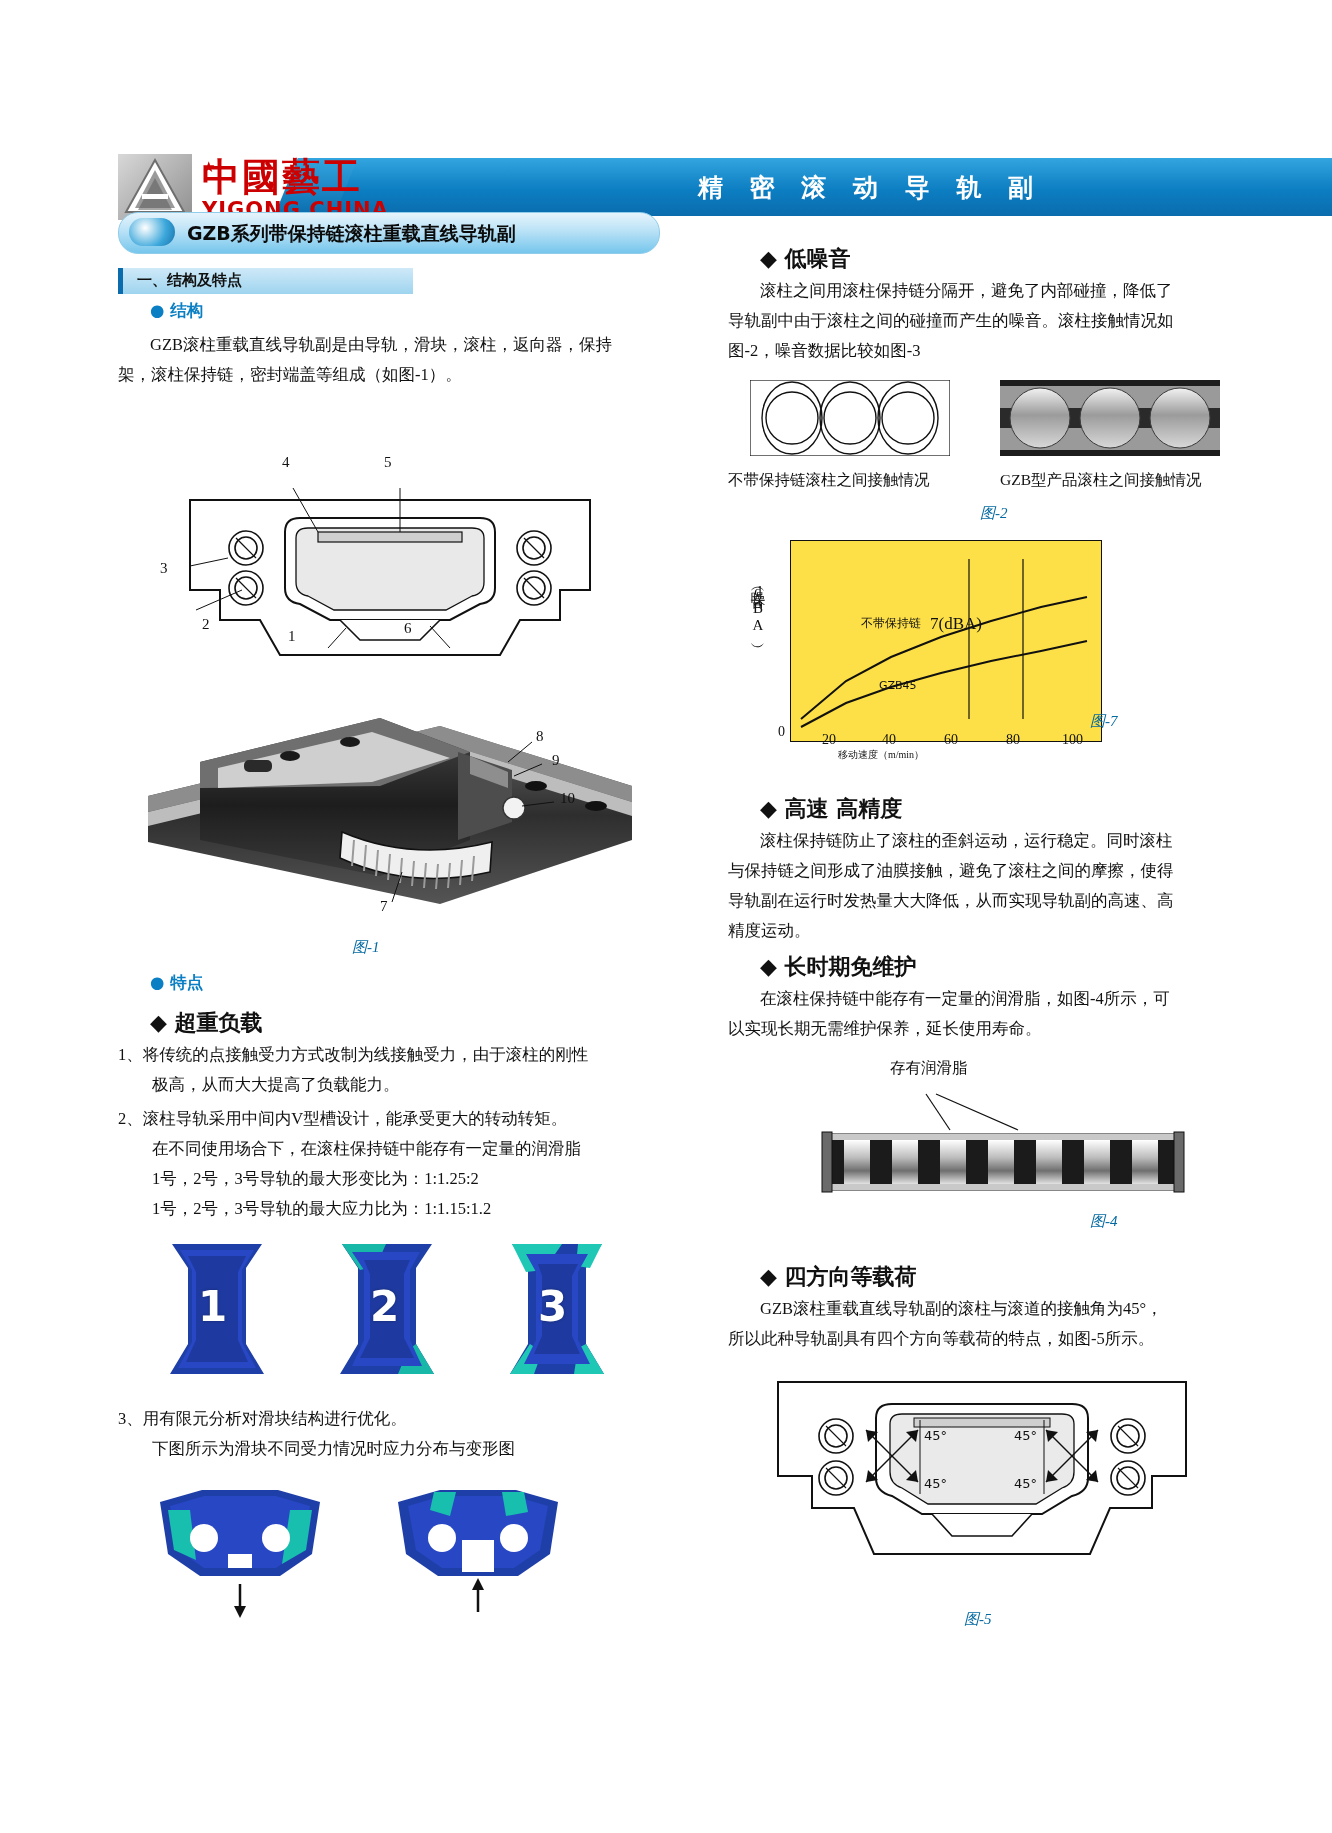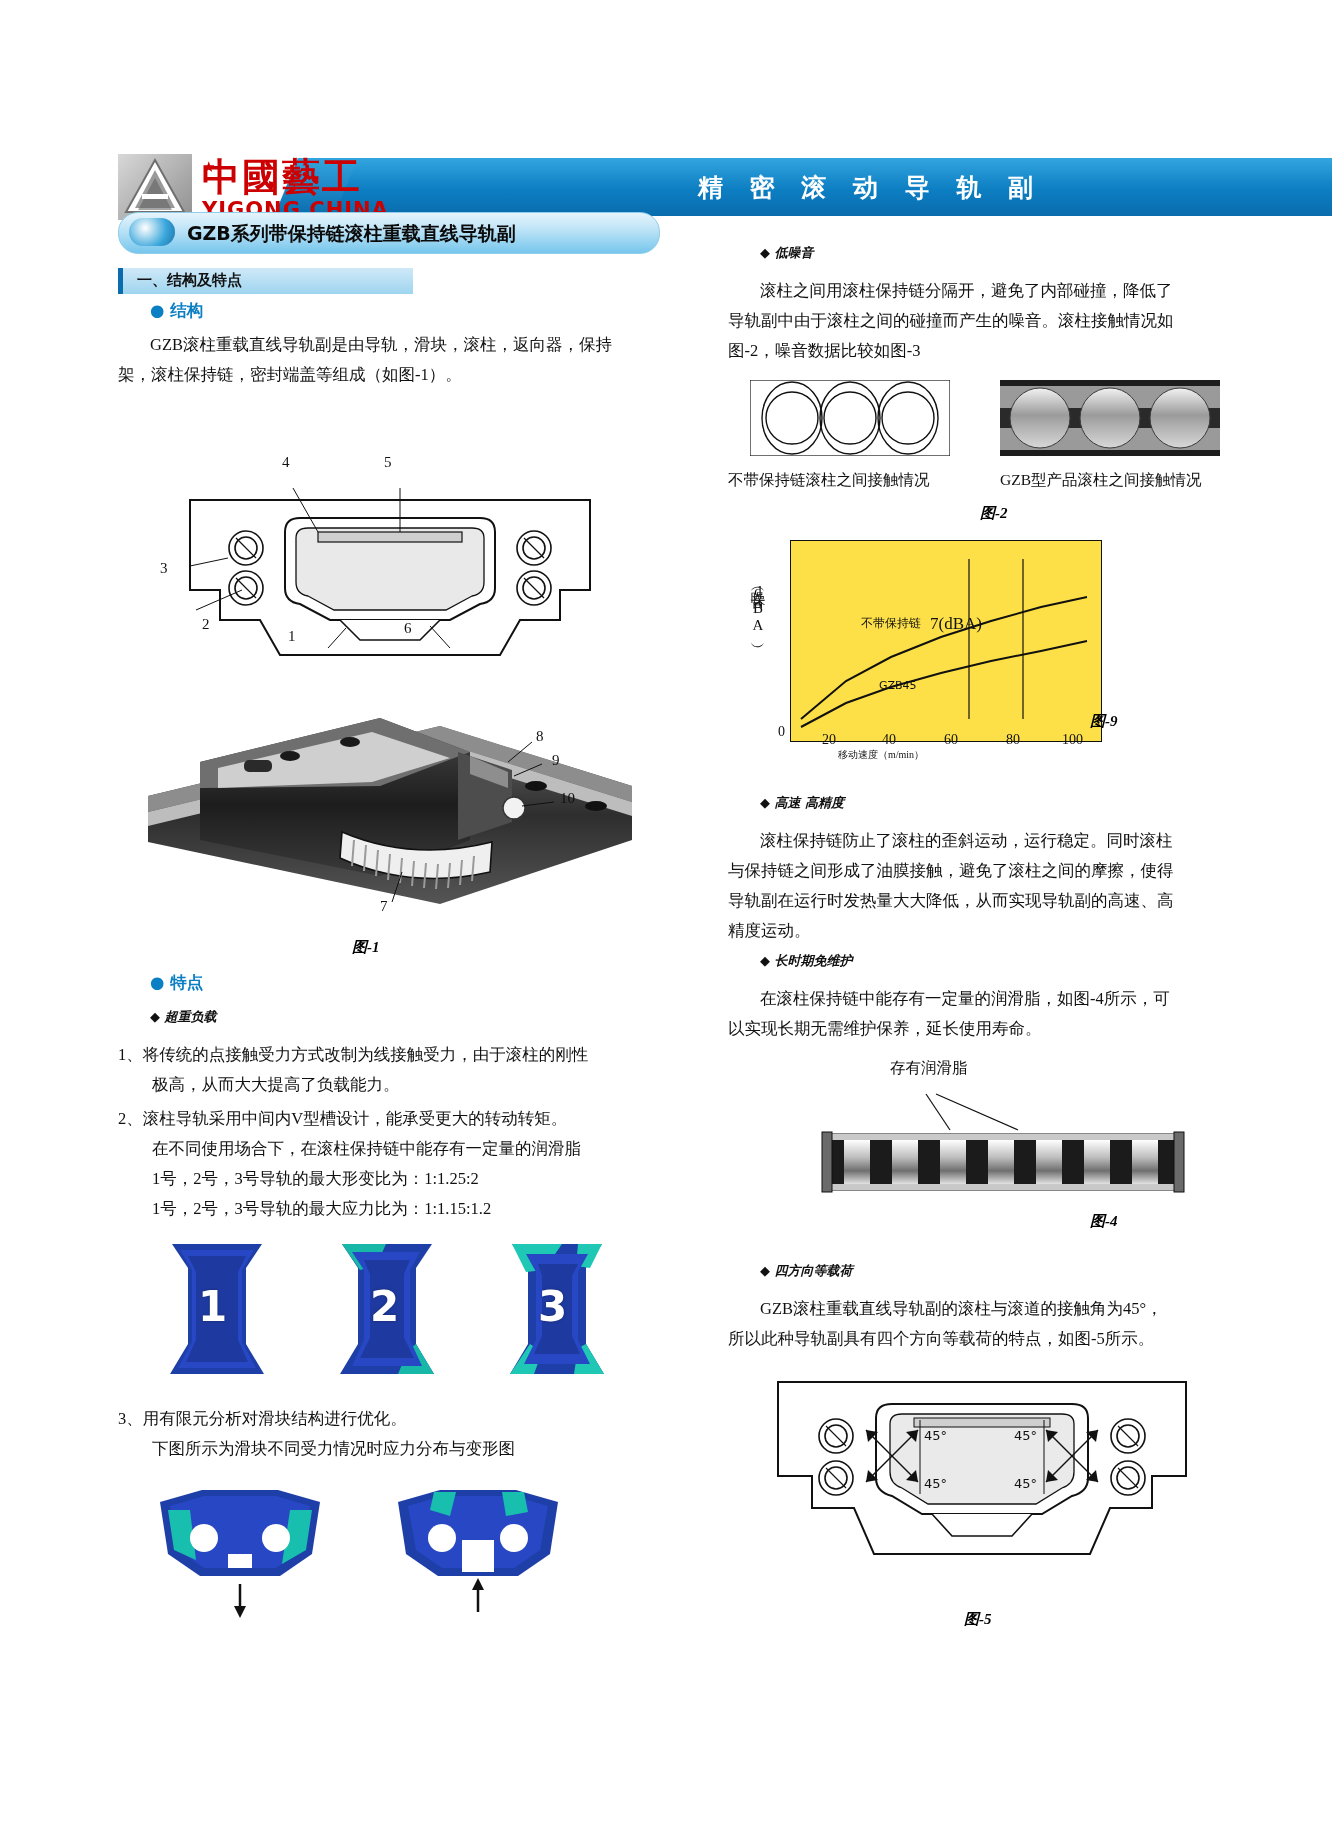--- a/index.html
+++ b/index.html
@@ -80,25 +80,25 @@
   }
 
   
   .t{position:absolute;font-size:16.5px;line-height:30px;color:#111;white-space:nowrap;}
   .bullet-blue{
     position:absolute;font-size:16.5px;color:#0b7fc4;font-weight:bold;
     font-family:"DejaVu Sans","Liberation Sans",sans-serif;
   }
   .bullet-blue b{color:#111;}
   .sub-h{
-    position:absolute;font-size:13px;font-weight:bold;color:#111;
-    font-family:"DejaVu Sans","Liberation Sans",sans-serif;white-space:nowrap;font-style:italic;
+    position:absolute;font-size:22px;font-weight:bold;color:#111;
+    font-family:"DejaVu Sans","Liberation Sans",sans-serif;white-space:nowrap;
   }
   .figlabel{
-    position:absolute;font-size:15px;color:#000000;font-style:italic;font-weight:bold;
+    position:absolute;font-size:15px;color:#0369a1;font-style:italic;font-weight:normal;
   }
   .capt{position:absolute;font-size:15.5px;color:#111;white-space:nowrap;}
 
   
   .fig1{position:absolute;left:150px;top:470px;width:480px;height:200px;}
   .fig-leader{position:absolute;font-size:15px;color:#111;}
 
   
   .fig1b{position:absolute;left:140px;top:690px;width:500px;height:250px;}
 
@@ -399,21 +399,21 @@
   </div>
   <div class="chart-ylab">噪音（dBA）</div>
   <div class="chart-xlab">移动速度（m/min）</div>
   <div class="tick" style="left:778px;top:724px;">0</div>
   <div class="tick" style="left:822px;top:732px;">20</div>
   <div class="tick" style="left:882px;top:732px;">40</div>
   <div class="tick" style="left:944px;top:732px;">60</div>
   <div class="tick" style="left:1006px;top:732px;">80</div>
   <div class="tick" style="left:1062px;top:732px;">100</div>
   <div style="position:absolute;left:930px;top:614px;font-size:17px;">7(dBA)</div>
-  <div class="figlabel" style="left:1090px;top:712px;">图-9</div>
+  <div class="figlabel" style="left:1090px;top:712px;">图-7</div>
 
   <div class="sub-h" style="left:760px;top:794px;">◆ 高速   高精度</div>
   <div class="t" style="left:760px;top:826px;">滚柱保持链防止了滚柱的歪斜运动，运行稳定。同时滚柱</div>
   <div class="t" style="left:728px;top:886px;">导轨副在运行时发热量大大降低，从而实现导轨副的高速、高</div>
   <div class="t" style="left:728px;top:856px;">与保持链之间形成了油膜接触，避免了滚柱之间的摩擦，使得</div>
   <div class="t" style="left:728px;top:916px;">精度运动。</div>
 
   <div class="sub-h" style="left:760px;top:952px;">◆ 长时期免维护</div>
   <div class="t" style="left:760px;top:984px;">在滚柱保持链中能存有一定量的润滑脂，如图-4所示，可</div>
   <div class="t" style="left:728px;top:1014px;">以实现长期无需维护保养，延长使用寿命。</div>

